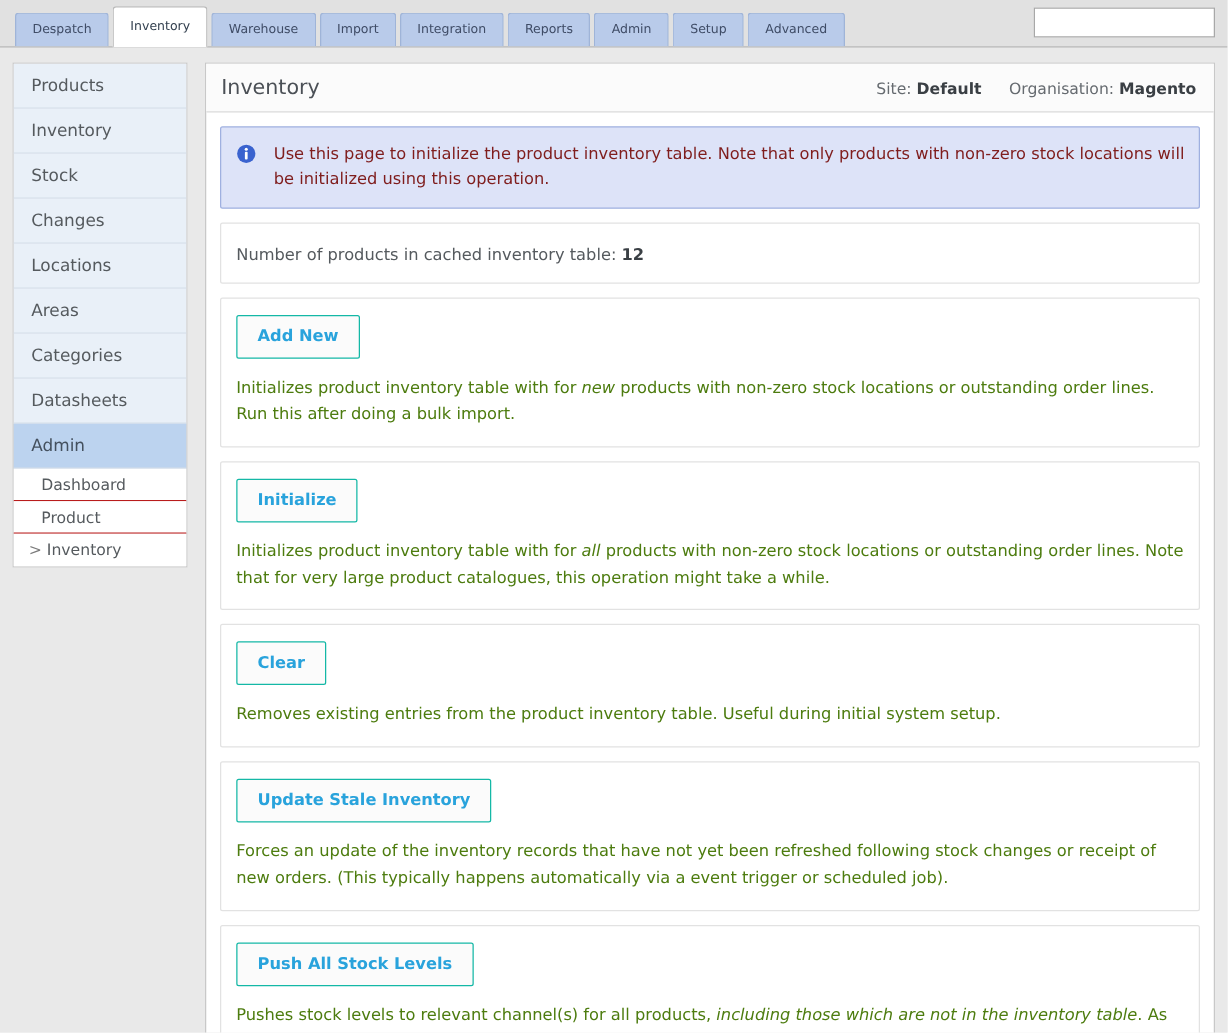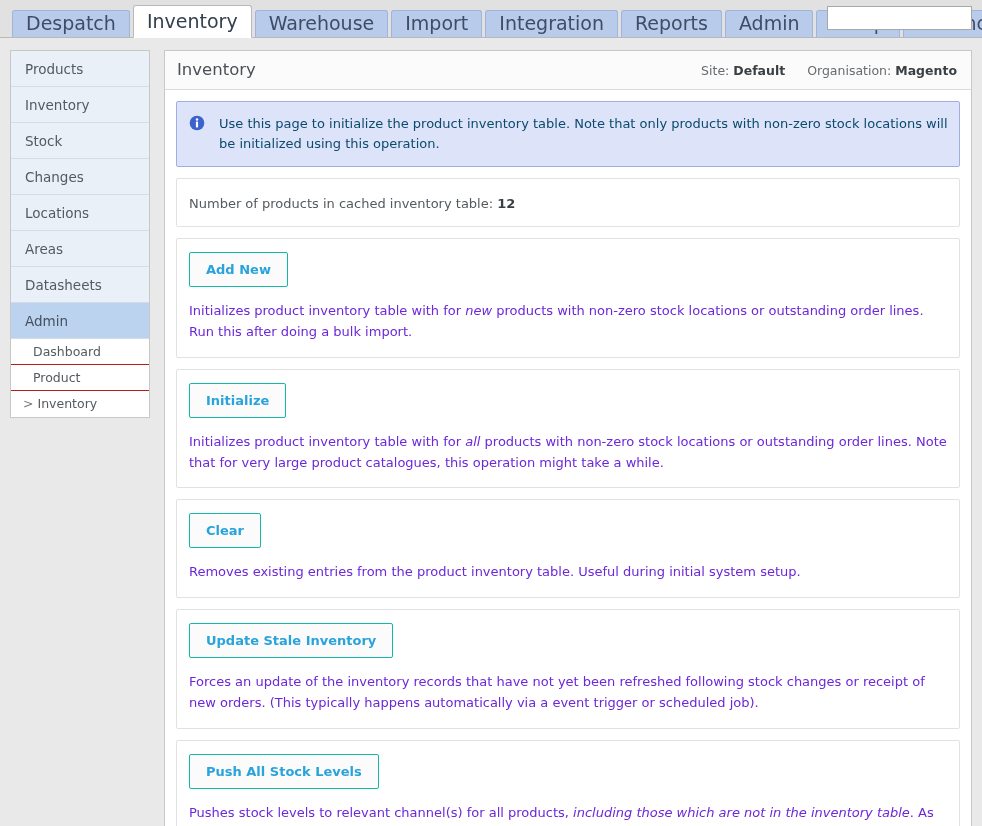--- a/index.html
+++ b/index.html
@@ -25,21 +25,21 @@
     gap: 3px;
   }
   .tab {
     height: 27px;
     line-height: 25px;
     padding: 0 13px;
     background: #b9cbea;
     border: 1px solid #9fb4d8;
     border-bottom: none;
     border-radius: 3px 3px 0 0;
-    font-size: 19px;
+    font-size: 10px;
     color: #3f4c66;
     white-space: nowrap;
     cursor: pointer;
     position: relative;
     top: 0;
   }
   .tab.active {
     background: #ffffff;
     border: 1px solid #b9b9b9;
     border-bottom: 1px solid #ffffff;
@@ -139,21 +139,21 @@
 
   .infobox {
     background: #dde3f8;
     border: 1px solid #9fb0e0;
     border-radius: 2px;
     padding: 12px 2px 12px 12px;
     display: flex;
     gap: 14px;
     font-size: 13px;
     line-height: 1.55;
-    color: #0c4a6e;
+    color: #7f1d1d;
     margin-bottom: 11px;
   }
   .info-ico { flex: 0 0 16px; width: 16px; height: 16px; margin-top: 1px; }
 
   .card {
     border: 1px solid #e2e2e2;
     border-radius: 2px;
     padding: 13px 12px 14px 12px;
     margin-bottom: 11px;
     background: #fff;
@@ -171,21 +171,21 @@
     font-weight: bold;
     font-size: 13px;
     padding: 9px 16px;
     cursor: pointer;
     font-family: inherit;
     margin-bottom: 14px;
   }
   .desc {
     font-size: 13px;
     line-height: 1.6;
-    color: #6d28d9;
+    color: #4d7c0f;
     margin: 0;
   }
   .desc i { font-style: italic; }
 </style>
 </head>
 <body>
 
 <div class="tabstrip">
   <div id="tabs-host" style="display:flex; align-items:flex-end; gap:3px;">
       <div class="tab">Despatch</div>
@@ -208,20 +208,21 @@
 <div class="page">
 
   <div class="sidebar">
     <div id="sidebar-host">
         <div class="side-item"><span>Products</span></div>
         <div class="side-item"><span>Inventory</span></div>
         <div class="side-item"><span>Stock</span></div>
         <div class="side-item"><span>Changes</span></div>
         <div class="side-item"><span>Locations</span></div>
         <div class="side-item"><span>Areas</span></div>
+        <div class="side-item"><span>Categories</span></div>
         <div class="side-item"><span>Datasheets</span></div>
         <div class="side-item selected"><span>Admin</span></div>
         <div class="side-sub"><span>Dashboard</span></div>
         <div class="side-sub"><span>Product</span></div>
         <div class="side-sub last"><span class="chev">&gt;</span><span>Inventory</span></div>
       </div>
   </div>
 
   <div class="content">
 

